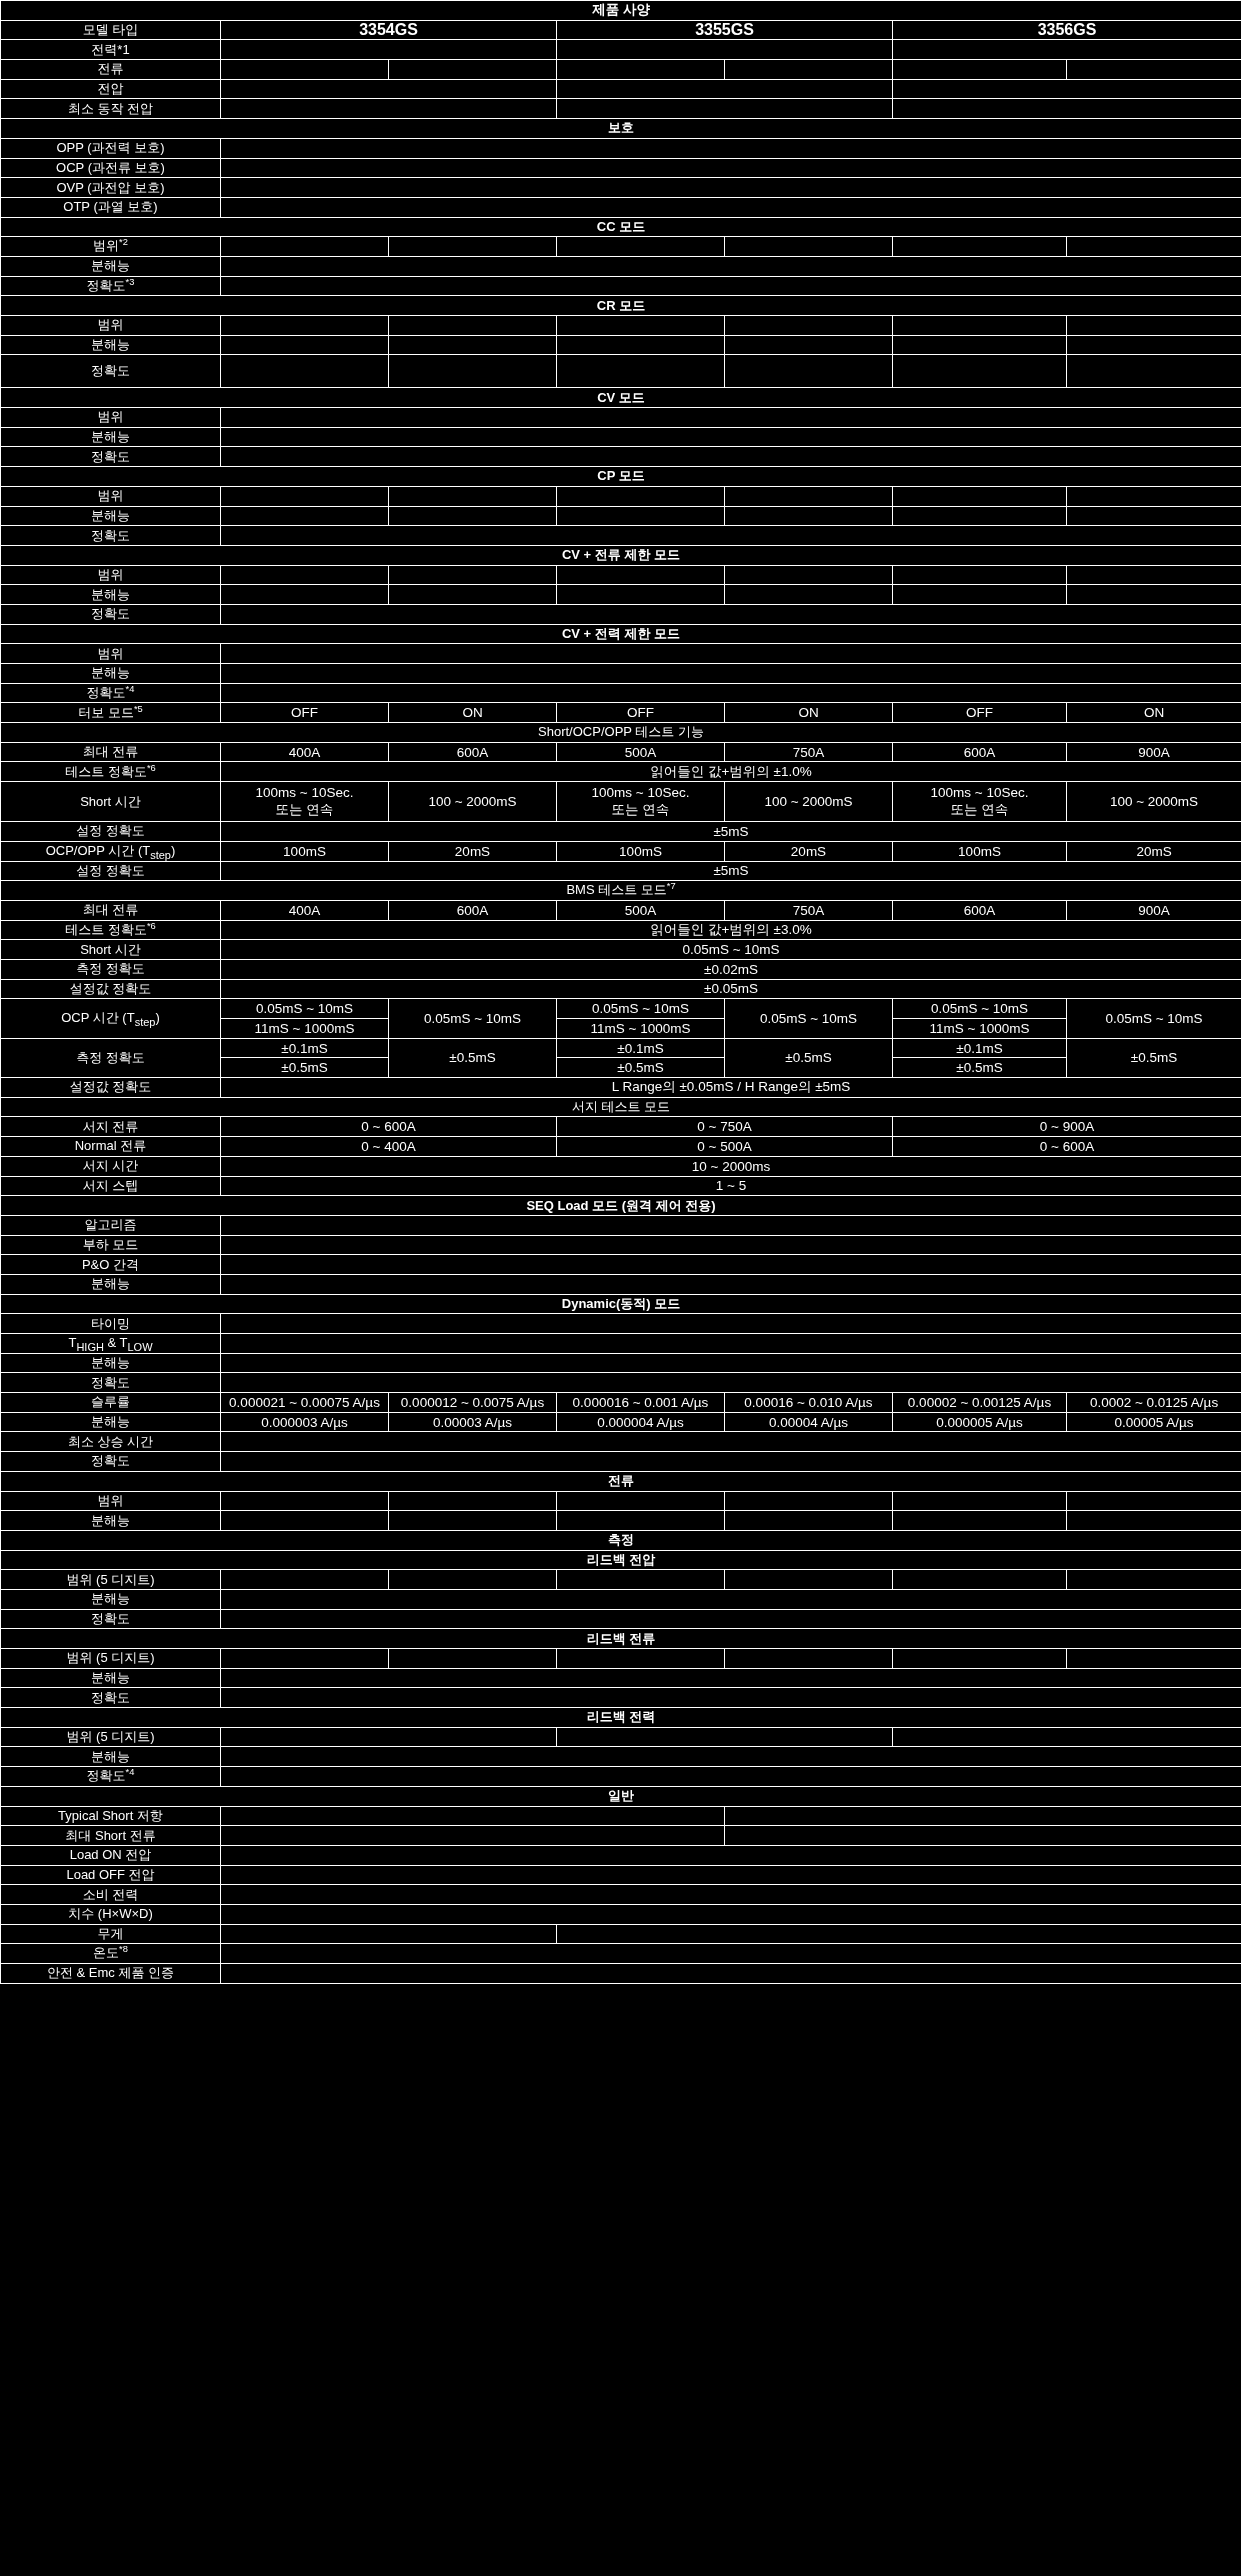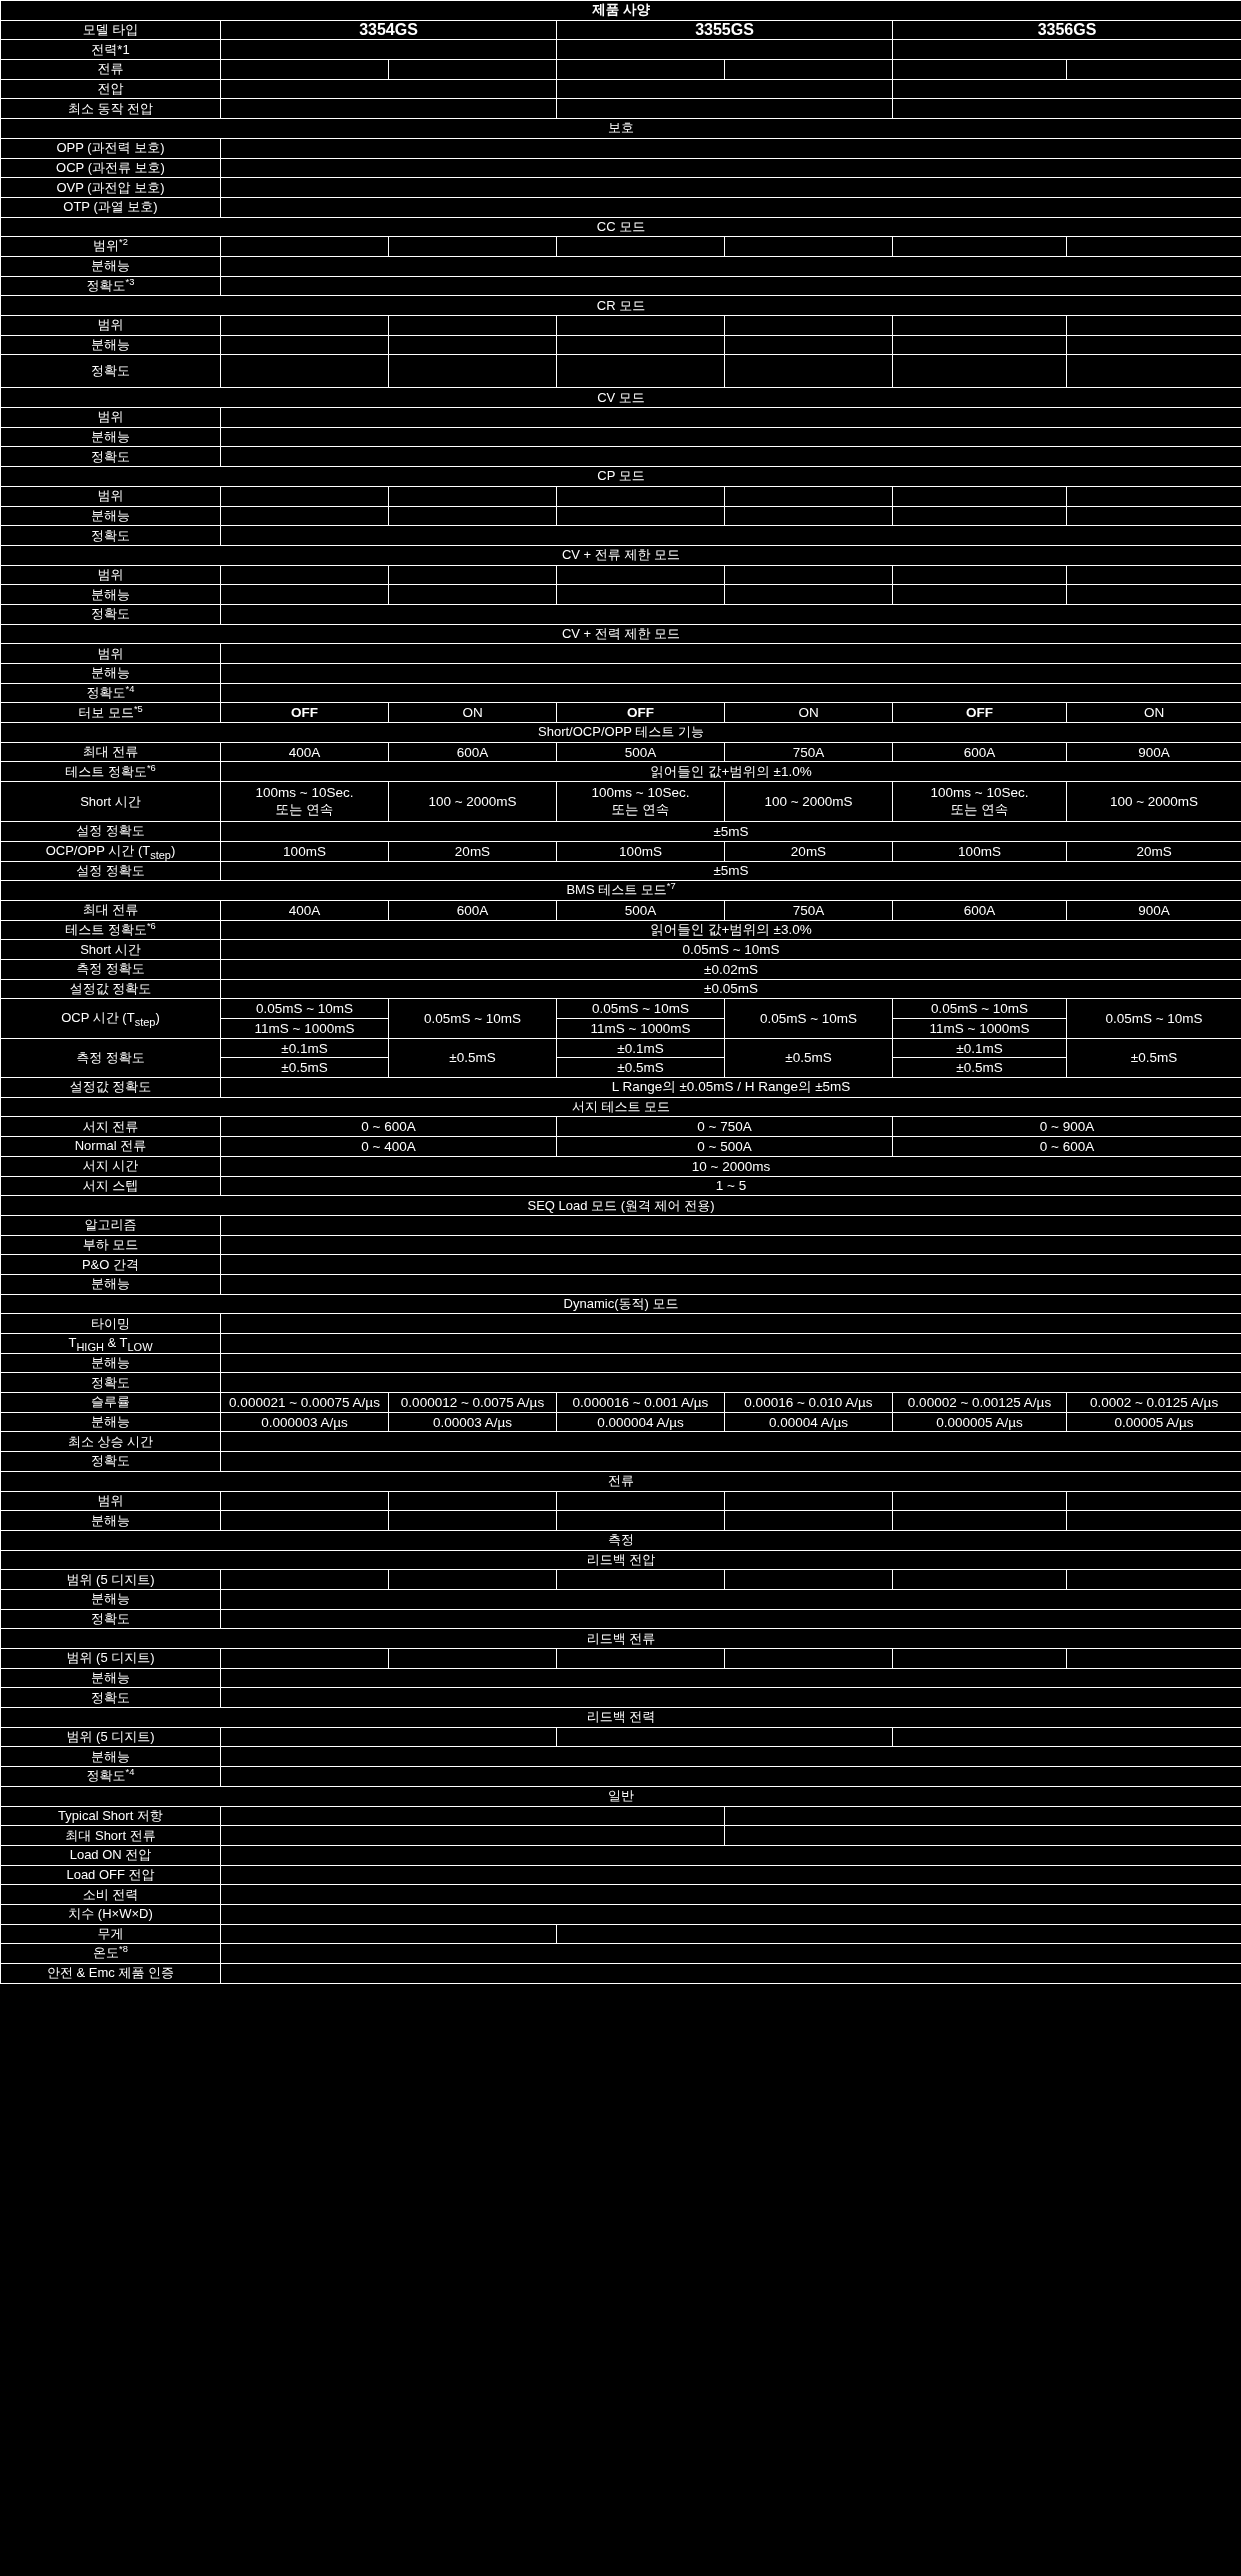--- a/index.html
+++ b/index.html
@@ -1,28 +1,28 @@
 <!DOCTYPE html>
 <html style="font-size:8.3px"><head>
 <meta charset="utf-8">
 <style>
   html,body{margin:0;padding:0;background:#000;}
   body{font-family:"Liberation Sans","DejaVu Sans",sans-serif;}
   #page{width:1242px;background:#6d28d9;position:relative;}
   table.spec{border-collapse:collapse;width:1242px;table-layout:fixed;font-size:13.5px;color:#000;}
   table.spec td{border:1px solid #fff;padding:0;height:18.7px;vertical-align:middle;text-align:center;background:#000;color:#fff;}
   td.lbl{background:#d9d9d9;color:#000;text-align:right;padding-right:7.3px;font-size:13px;}
-  td.sec{background:#bfbfbf;color:#000;text-align:left;padding-left:5.2px;font-weight:normal;font-size:13px;margin-left:8px;}
+  td.sec{background:#bfbfbf;color:#000;text-align:left;padding-left:5.2px;font-weight:bold;font-size:13px;margin-left:8px;}
   td.secg{background:#d6e3c8;color:#000;text-align:left;padding-left:5.2px;font-weight:normal;font-size:13px;}
   td.hdr{background:#f2994a;color:#000;text-align:left;padding-left:5.2px;font-weight:bold;font-size:13.5px;}
   td.model{background:#000;color:#fff;font-weight:bold;font-size:16px;}
   td.g{background:#e6eedc;color:#000;}
   td.gl{background:#eef3e8;color:#000;}
   td.y{background:#fdeeca;color:#000;}
-  td.red{color:#c0392b;font-weight:bold;background:#e6eedc;}
+  td.red{color:#c0392b;font-weight:normal;background:#e6eedc;}
   td.grn{color:#2e7d32;font-weight:normal;background:#e6eedc;}
   td.blank{background:#000;}
   .sub{font-size:11px;vertical-align:sub;}
   .sup{font-size:9.3px;vertical-align:super;}
   .two{line-height:1.25;margin-left:41px;}
 </style>
 </head>
 <body>
 
 <div id="page">

